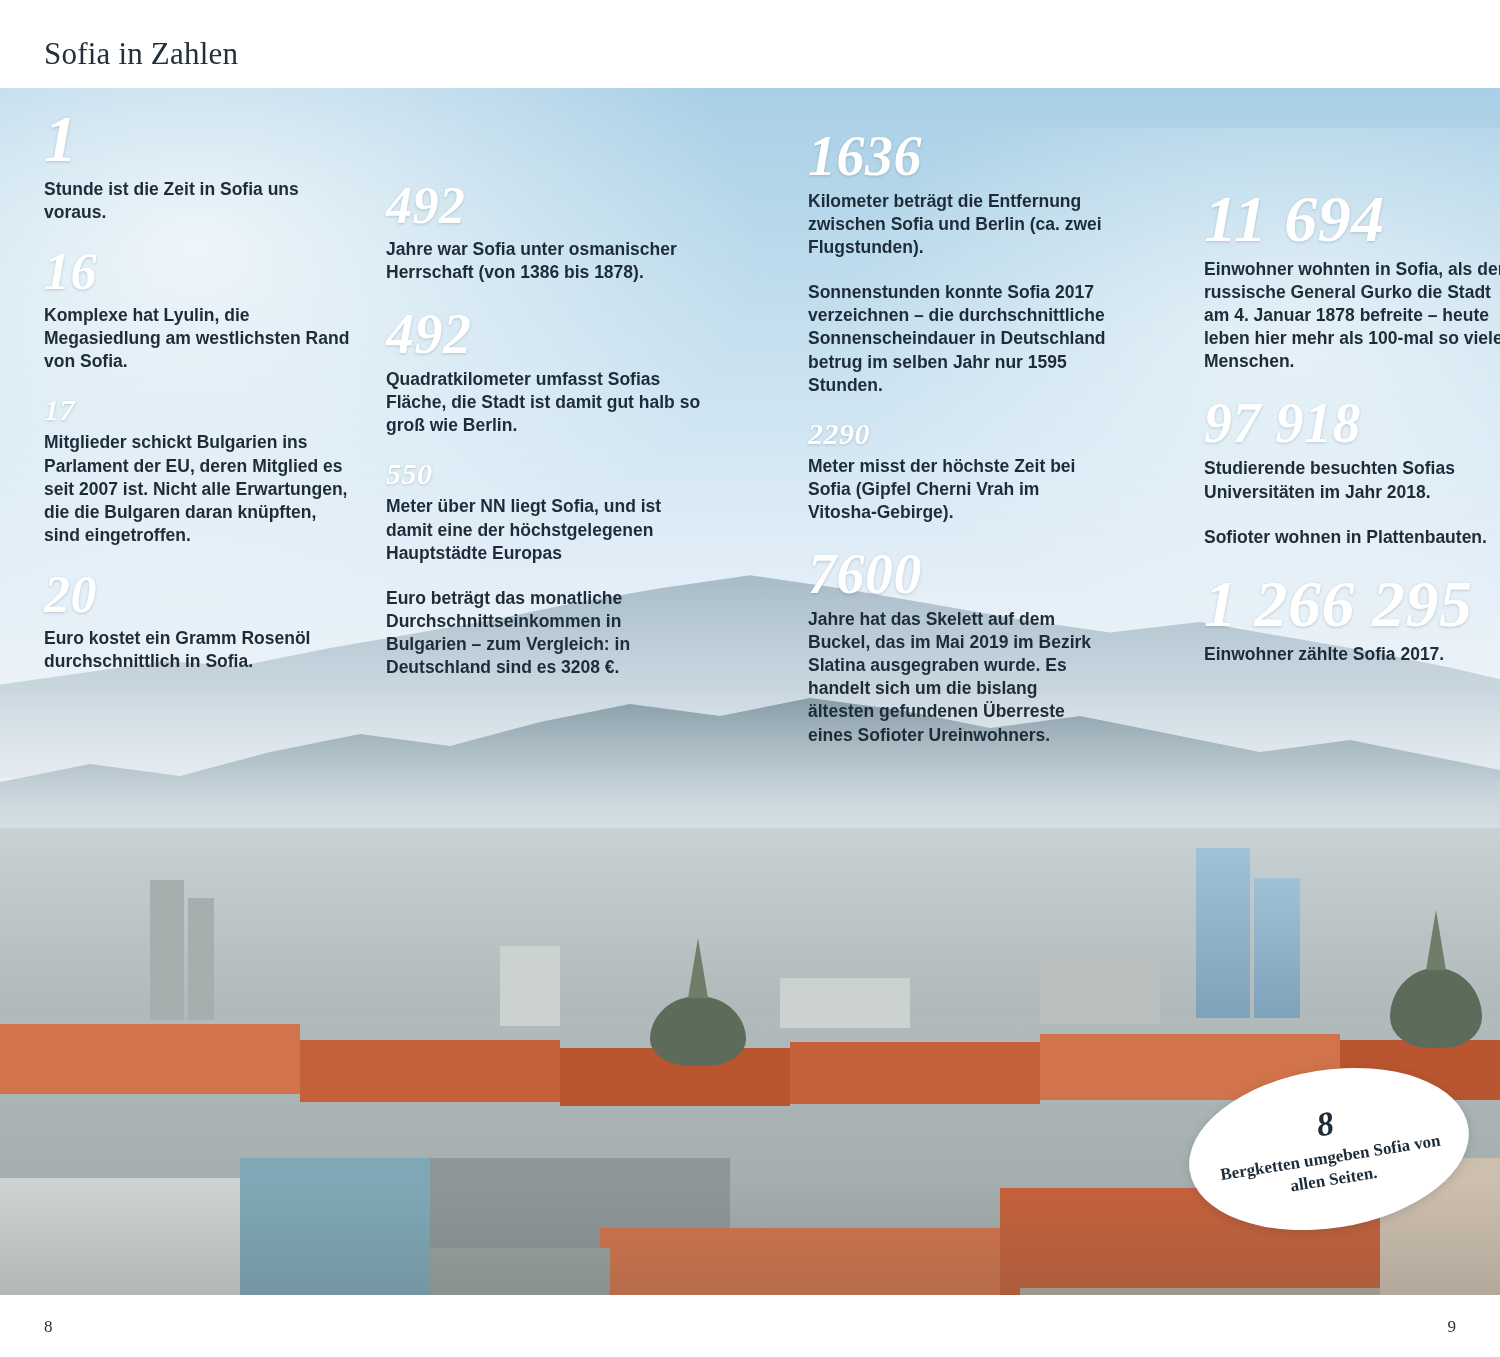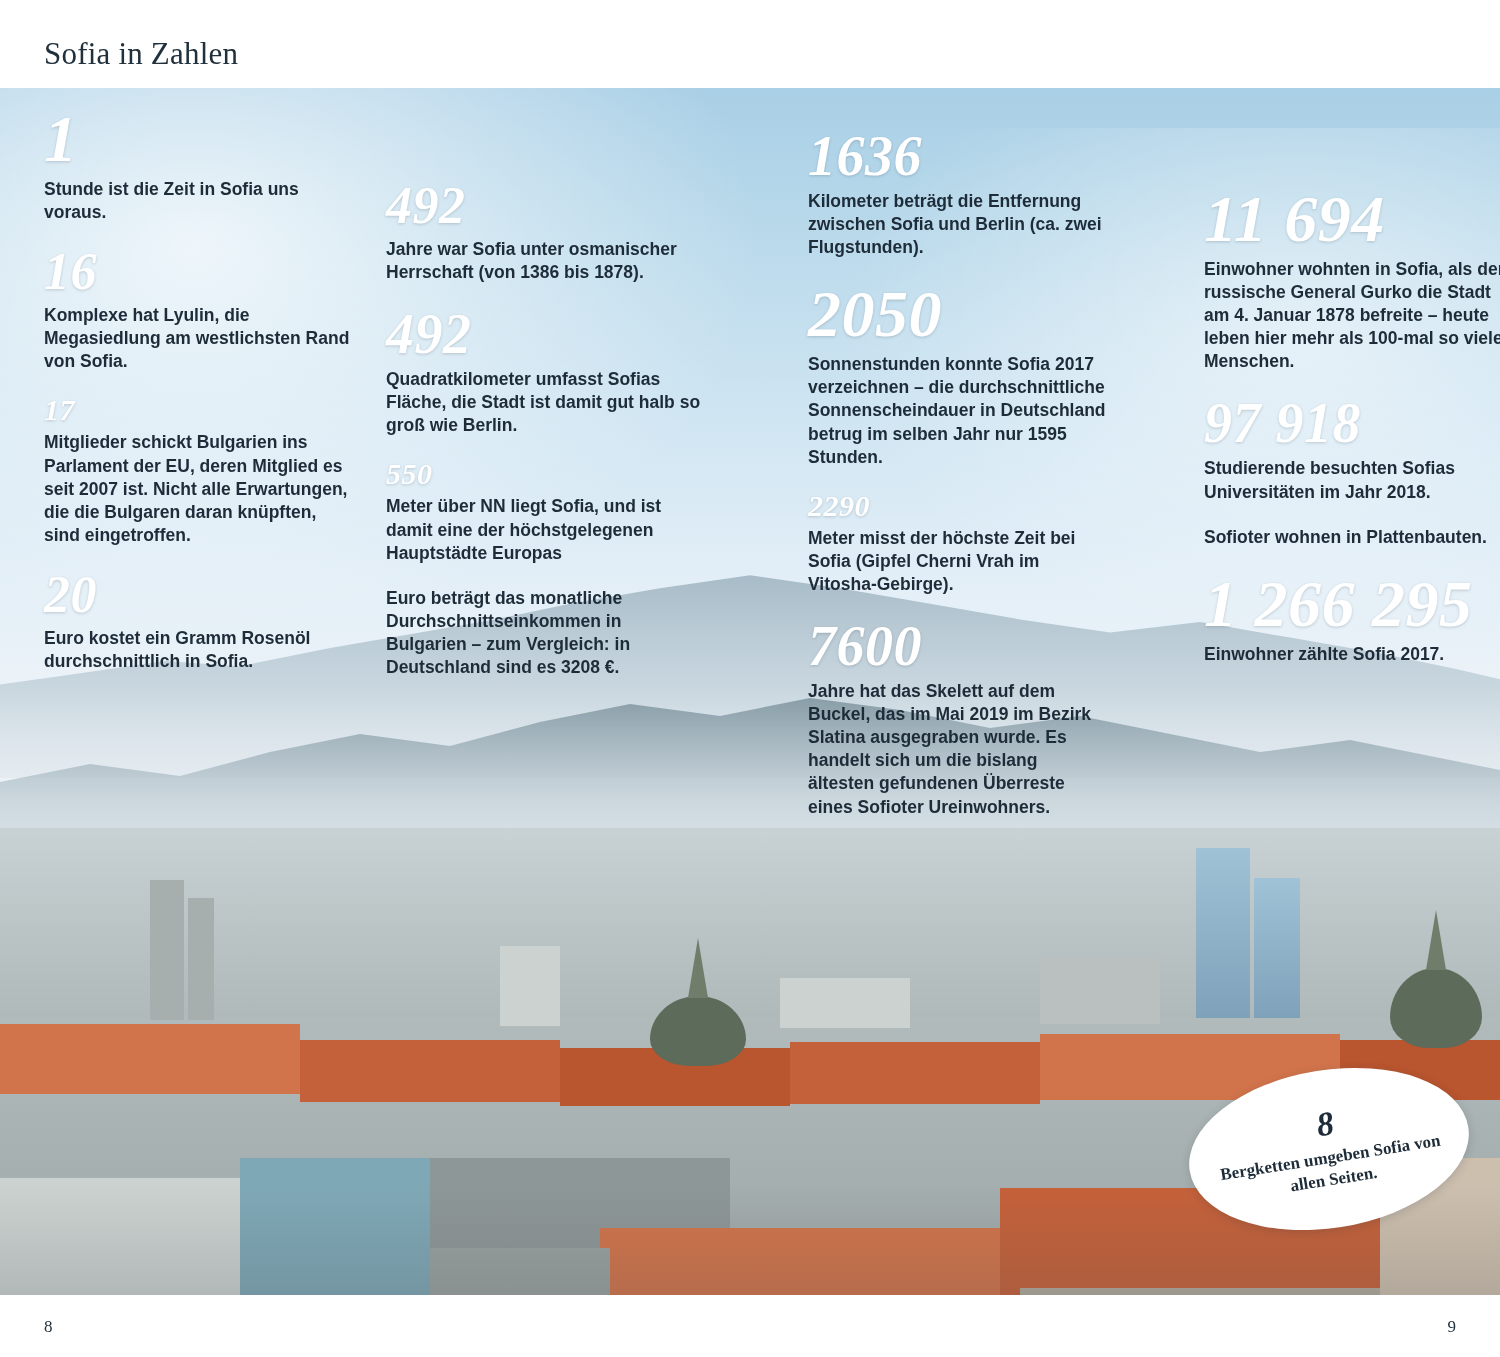--- a/index.html
+++ b/index.html
@@ -287,21 +287,20 @@
         <div class="desc">Euro beträgt das monatliche Durchschnittseinkommen in Bulgarien – zum Vergleich: in Deutschland sind es 3208 €.</div>
       </div>
     </div>
 
     <div class="col col-3">
       <div class="fact">
         <div class="num n-xl">1636</div>
         <div class="desc">Kilometer beträgt die Entfernung zwischen Sofia und Berlin (ca. zwei Flugstunden).</div>
       </div>
       <div class="fact">
-        <div class="num n-lg">2050</div>
         <div class="desc">Sonnenstunden konnte Sofia 2017 verzeichnen – die durchschnittliche Sonnenscheindauer in Deutschland betrug im selben Jahr nur 1595 Stunden.</div>
       </div>
       <div class="fact">
         <div class="num n-xs">2290</div>
         <div class="desc">Meter misst der höchste Zeit bei Sofia (Gipfel Cherni Vrah im Vitosha-Gebirge).</div>
       </div>
       <div class="fact">
         <div class="num n-xl">7600</div>
         <div class="desc">Jahre hat das Skelett auf dem Buckel, das im Mai 2019 im Bezirk Slatina ausgegraben wurde. Es handelt sich um die bislang ältesten gefundenen Überreste eines Sofioter Ureinwohners.</div>
       </div>

